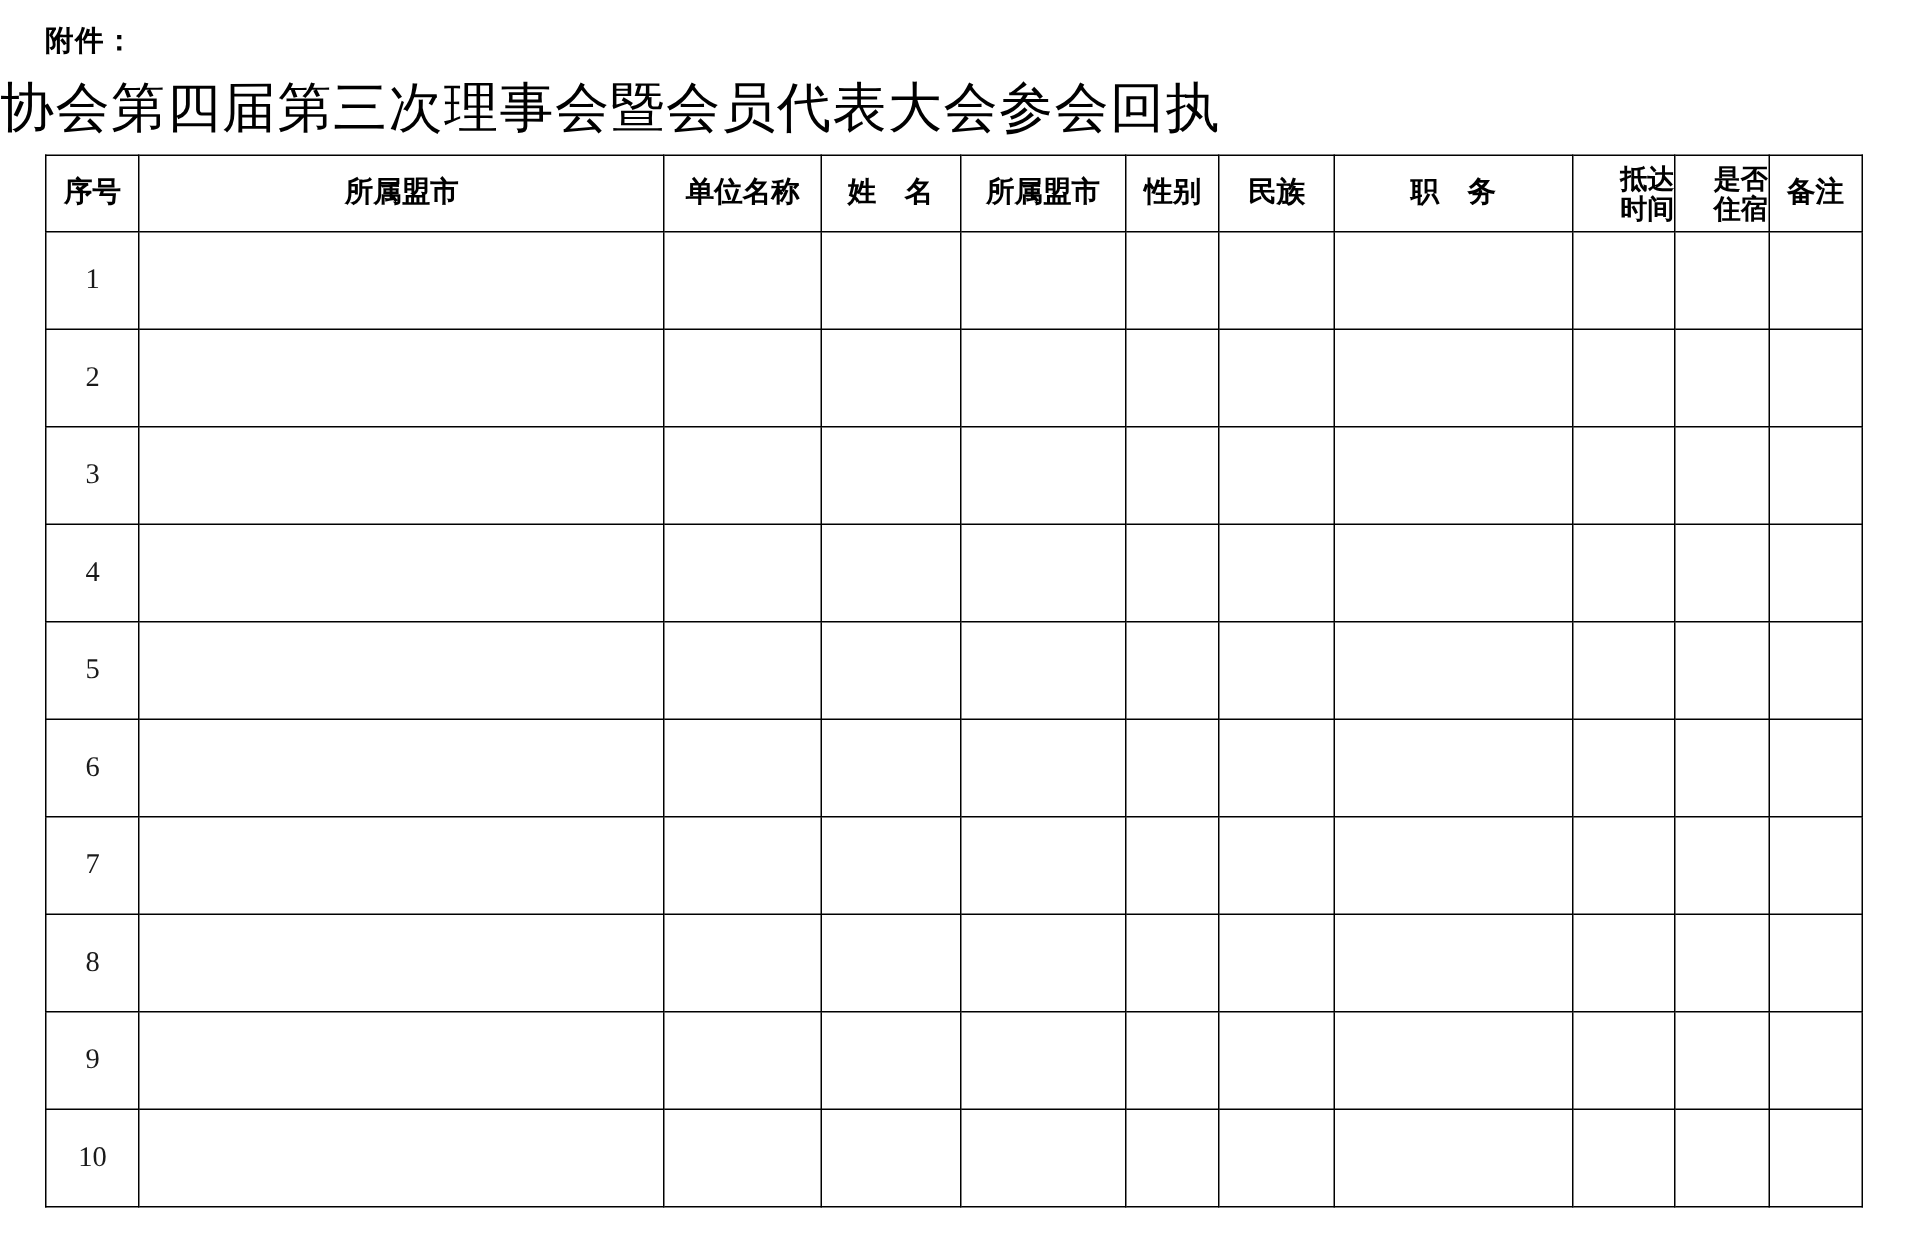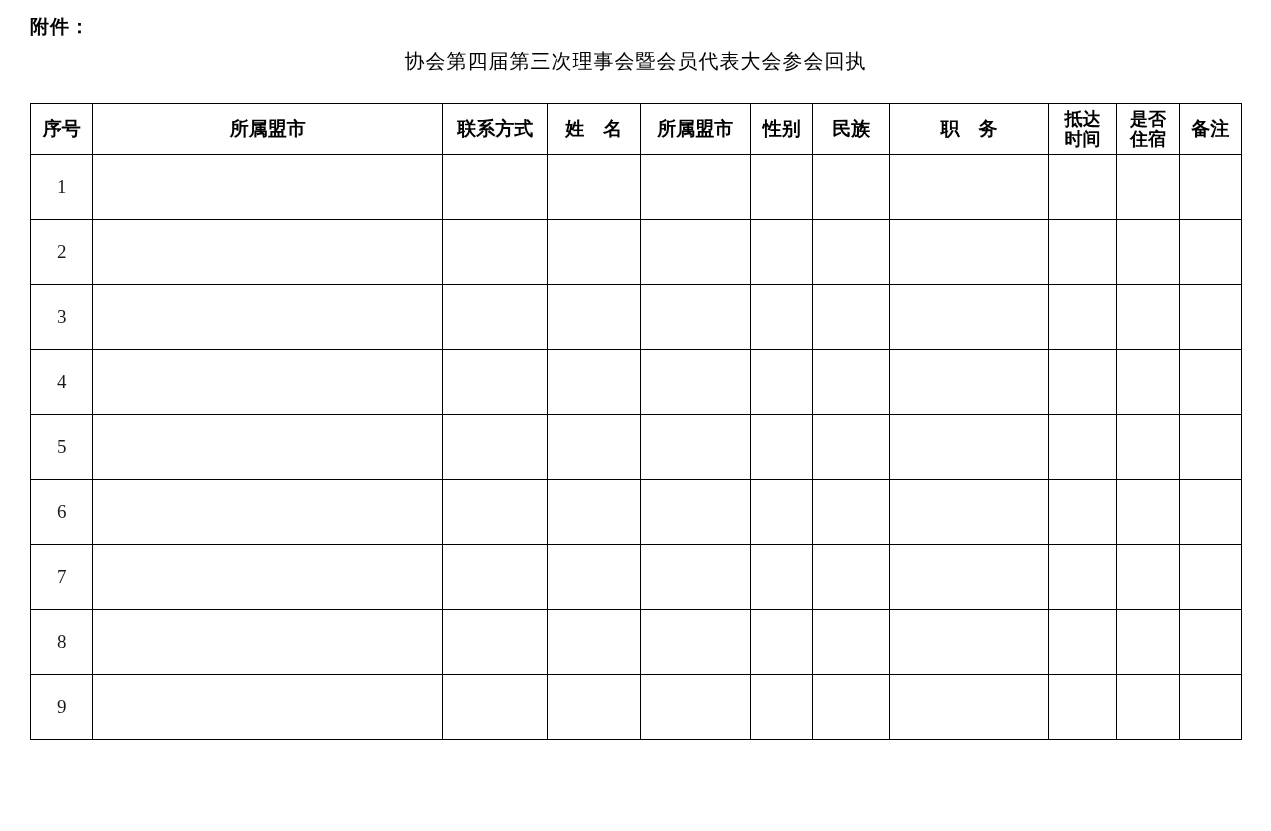--- a/index.html
+++ b/index.html
@@ -27,23 +27,23 @@
     font-family: "Liberation Sans", sans-serif;
     font-weight: bold;
     font-size: 19px;
     letter-spacing: 1px;
   }
   .doc-title {
     position: absolute;
     left: 0;
     top: 48px;
     width: 1271px;
-    text-align: center;
+    text-align: left;
     font-family: "Liberation Serif", serif;
-    font-size: 20px;
+    font-size: 36px;
     letter-spacing: 1px;
     white-space: nowrap;
   }
   .table-wrap {
     position: absolute;
     left: 30px;
     top: 103px;
     width: 1212px;
   }
   table.receipt {
@@ -62,20 +62,21 @@
     height: 50px;
     font-family: "Liberation Sans", sans-serif;
     font-weight: bold;
     font-size: 19px;
     line-height: 1.15;
     margin-left: 21px;
   }
   table.receipt thead th.two-line {
     font-size: 18px;
     line-height: 1.12;
+    text-align: right;
   }
   table.receipt tbody td {
     height: 64px;
     font-family: "Liberation Serif", serif;
     font-size: 19px;
     color: #1a1a1a;
   }
   table.receipt tbody td.cell-empty {
     font-size: 19px;
   }
@@ -104,21 +105,21 @@
         <col style="width:76px">
         <col style="width:158px">
         <col style="width:68px">
         <col style="width:62px">
         <col style="width:62px">
       </colgroup>
       <thead>
         <tr>
           <th>序号</th>
           <th>所属盟市</th>
-          <th>联系方式</th>
+          <th>单位名称</th>
           <th>姓　名</th>
           <th>所属盟市</th>
           <th>性别</th>
           <th>民族</th>
           <th>职　务</th>
           <th class="two-line">
             <span>抵达</span>
             <span>时间</span>
           </th>
           <th class="two-line">
@@ -239,17 +240,30 @@
           <td class="cell-empty"></td>
           <td class="cell-empty"></td>
           <td class="cell-empty"></td>
           <td class="cell-empty"></td>
           <td class="cell-empty"></td>
           <td class="cell-empty"></td>
           <td class="cell-empty"></td>
           <td class="cell-empty"></td>
           <td class="cell-empty"></td>
         </tr>
+        <tr>
+          <td>10</td>
+          <td class="cell-empty"></td>
+          <td class="cell-empty"></td>
+          <td class="cell-empty"></td>
+          <td class="cell-empty"></td>
+          <td class="cell-empty"></td>
+          <td class="cell-empty"></td>
+          <td class="cell-empty"></td>
+          <td class="cell-empty"></td>
+          <td class="cell-empty"></td>
+          <td class="cell-empty"></td>
+        </tr>
       </tbody>
     </table>
   </div>
 
 </div>
 
 </body></html>

